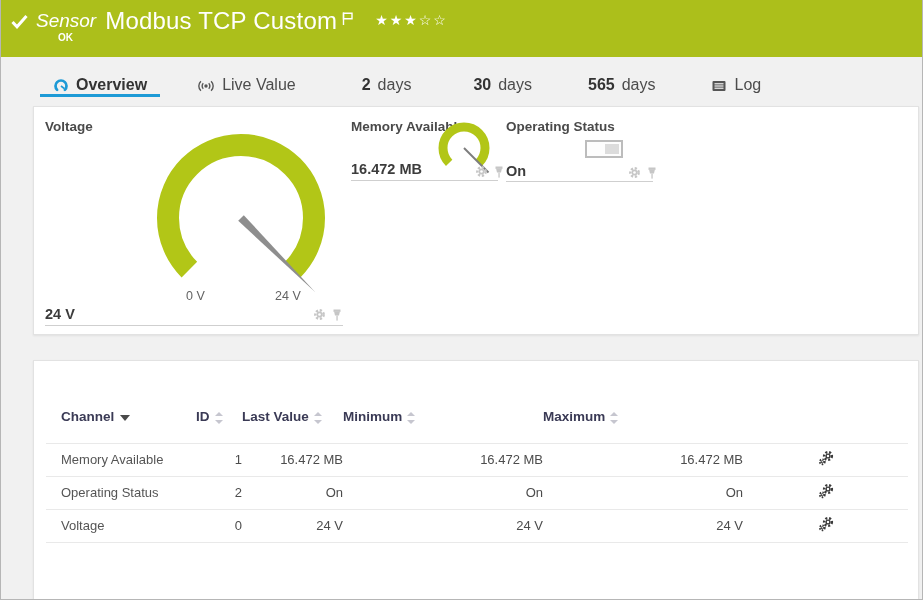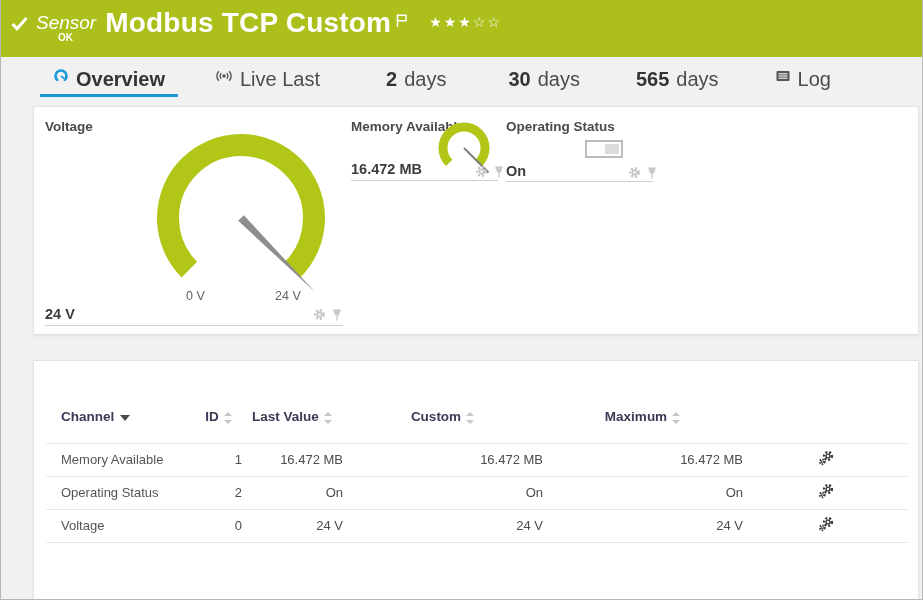--- a/index.html
+++ b/index.html
@@ -21,36 +21,36 @@
     position: absolute; top: 0; left: 0; right: 0; height: 57px;
     background: #acbf1b;
     color: #fff;
   }
   .hdr-row {
     position: absolute; top: 7px; left: 10px; right: 10px;
     display: flex; align-items: center;
   }
   .hdr-check { width: 17px; height: 15px; margin-right: 8px; flex: none; }
   .hdr-kind { font-style: italic; font-size: 19px; margin-right: 9px; }
-  .hdr-title { font-size: 28px; font-weight: bold; letter-spacing: .2px; }
+  .hdr-title { font-size: 24px; font-weight: normal; letter-spacing: .2px; }
   .hdr-flag { width: 11px; height: 13px; margin: -6px 0 0 5px; }
   .hdr-stars { font-size: 14px; letter-spacing: 2px; margin-left: 22px; margin-top: -2px; cursor: pointer; }
   .hdr-status { position: absolute; top: 32px; left: 57px; font-size: 10px; font-weight: bold; }
 
   
   .tabbar {
     position: absolute; top: 57px; left: 0; right: 0; height: 46px;
     background: #f1f1f1;
     display: flex; align-items: flex-start;
     padding-top: 11px;
   }
   .tab {
-    display: flex; align-items: flex-start; gap: 7px;
+    display: flex; align-items: flex-end; gap: 7px;
     height: 29px; padding: 0 13px;
-    font-size: 20px; color: #4c4c4c;
+    font-size: 16px; color: #4c4c4c;
     border-bottom: 3px solid transparent;
     cursor: pointer; white-space: nowrap;
   }
   .tab .num { font-weight: bold; color: #333; }
   .tab.active { border-bottom-color: #1d9ad6; color: #333; font-weight: bold; }
   .tab svg { flex: none; }
 
   
   .panel {
     position: absolute; left: 32px; width: 886px;
@@ -81,21 +81,21 @@
   
   table.channels {
     position: absolute; top: 30px; left: 12px;
     width: 862px;
     border-collapse: collapse;
     font-size: 13px; color: #4c4c4c;
   }
   table.channels th {
     height: 52px; vertical-align: middle;
     font-size: 13.5px; font-weight: bold; color: #3a3a55;
-    text-align: center; cursor: pointer;
+    text-align: left; cursor: pointer;
   }
   table.channels th.col-channel { text-align: left; padding-left: 15px; }
   table.channels th.col-last { max-width: 60px; }
   table.channels td {
     height: 33px; text-align: right; vertical-align: middle;
   }
   table.channels td.col-channel { text-align: left; padding-left: 15px; color: #555; cursor: pointer; }
   table.channels td.col-gear { text-align: center; }
   table.channels tr { border-bottom: 1px solid #e9e9e9; }
   .col-channel { width: 150px; }
@@ -174,21 +174,21 @@
       <span>Overview</span>
     </div>
     <div class="tab" style="margin-left:24px">
       <svg width="18" height="16" viewBox="0 0 18 16">
         <circle cx="9" cy="8" r="1.7" fill="#555"></circle>
         <path d="M6.3 5.3 A3.7 3.7 0 0 0 6.3 10.7" fill="none" stroke="#555" stroke-width="1.4"></path>
         <path d="M3.9 3.2 A6.6 6.6 0 0 0 3.9 12.8" fill="none" stroke="#555" stroke-width="1.4"></path>
         <path d="M11.7 5.3 A3.7 3.7 0 0 1 11.7 10.7" fill="none" stroke="#555" stroke-width="1.4"></path>
         <path d="M14.1 3.2 A6.6 6.6 0 0 1 14.1 12.8" fill="none" stroke="#555" stroke-width="1.4"></path>
       </svg>
-      <span>Live Last</span>
+      <span>Live Value</span>
     </div>
     <div class="tab" style="margin-left:40px">
       <span class="num">2</span>
       <span>days</span>
     </div>
     <div class="tab" style="margin-left:36px">
       <span class="num">30</span>
       <span>days</span>
     </div>
     <div class="tab" style="margin-left:30px">
@@ -269,21 +269,21 @@
           <th class="col-channel">
             <span>Channel</span><span class="sort-down"></span>
           </th>
           <th class="col-id">
             <span>ID</span><span class="sort"></span>
           </th>
           <th class="col-last">
             <span>Last Value</span><span class="sort"></span>
           </th>
           <th class="col-min">
-            <span>Custom</span><span class="sort"></span>
+            <span>Minimum</span><span class="sort"></span>
           </th>
           <th class="col-max">
             <span>Maximum</span><span class="sort"></span>
           </th>
           <th class="col-gear"></th>
         </tr>
       </thead>
       <tbody>
         <tr>
           <td class="col-channel">Memory Available</td>

